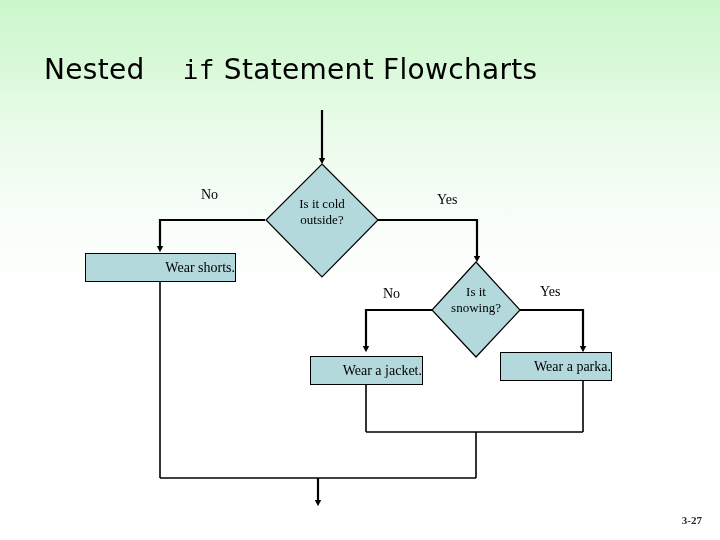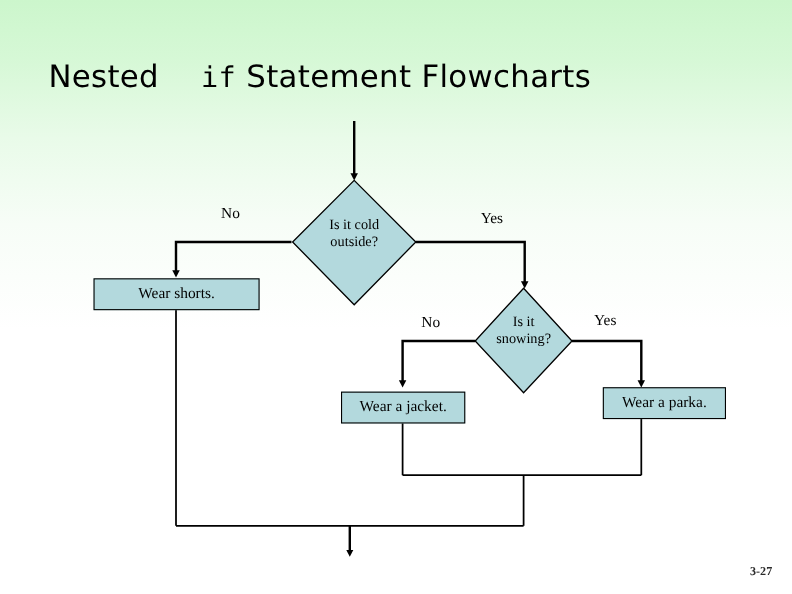--- a/index.html
+++ b/index.html
@@ -46,21 +46,21 @@
     left: 0;
     top: 0;
   }
   .proc-box {
     position: absolute;
     background: #b3d9dd;
     border: 1px solid #000000;
     box-sizing: border-box;
     display: flex;
     align-items: center;
-    justify-content: center;
+    justify-content: flex-end;
     font-family: "Liberation Serif", "DejaVu Serif", serif;
     font-size: 14px;
     color: #000000;
     white-space: nowrap;
   }
   .diamond-label {
     position: absolute;
     font-family: "Liberation Serif", "DejaVu Serif", serif;
     font-size: 13px;
     color: #000000;
@@ -141,21 +141,21 @@
   </div>
 
   <div class="proc-box" style="left:85px; top:253px; width:151px; height:29px;">
     <span>Wear shorts.</span>
   </div>
 
   <div class="proc-box" style="left:310px; top:356px; width:113px; height:29px;">
     <span>Wear a jacket.</span>
   </div>
 
-  <div class="proc-box" style="left:548px; top:352px; width:112px; height:29px;">
+  <div class="proc-box" style="left:500px; top:352px; width:112px; height:29px;">
     <span>Wear a parka.</span>
   </div>
 
   <div class="edge-label" style="left:201px; top:187px;">No</div>
   <div class="edge-label" style="left:437px; top:192px;">Yes</div>
   <div class="edge-label" style="left:383px; top:286px;">No</div>
   <div class="edge-label" style="left:540px; top:284px;">Yes</div>
 
   <div id="page-number">3-27</div>
 

